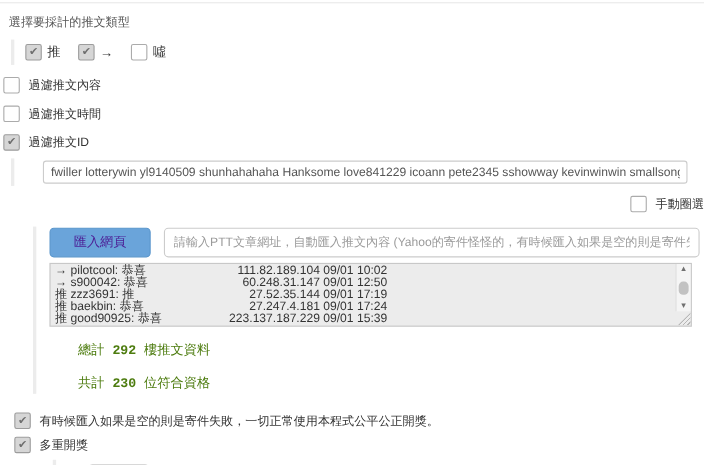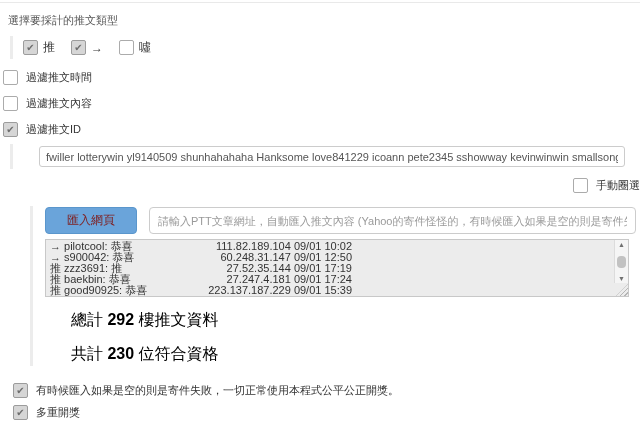--- a/index.html
+++ b/index.html
@@ -16,41 +16,41 @@
   .cb .tick{display:none;}
   .cb.checked{background:#d6d6d6;border-color:#9c9c9c;}
   .cb.checked .tick{display:block;}
   .filter-row{margin:11px 0 0 3px;display:flex;align-items:center;gap:8px;font-size:11px;cursor:pointer;}
   .id-group{margin:7px 0 0 10px;padding:2px 0 2px 26px;}
   .id-input{width:572px;height:19px;border:1px solid #ccc;border-radius:3px;padding:0 6px;
             font-size:11px;color:#555;font-family:inherit;}
   .manual-row{margin:9px 0 0 14px;display:flex;align-items:center;gap:8px;font-size:11px;cursor:pointer;justify-content:flex-end;}
   .import-group{margin:13px 0 0 30px;padding:1px 0 1px 12px;}
   .import-row{display:flex;align-items:center;}
-  .btn{background:#6aa4da;border:1px solid #5a96cc;color:#7f1d1d;border-radius:4px;
+  .btn{background:#6aa4da;border:1px solid #5a96cc;color:#4c1d95;border-radius:4px;
        font-size:12px;font-family:inherit;cursor:pointer;}
   .btn-import{width:92px;height:27px;}
   .url-input{flex:1;height:25px;margin-left:12px;margin-right:4px;border:1px solid #ccc;border-radius:4px;
              padding:0 8px;font-size:11px;color:#333;font-family:inherit;min-width:0;}
   .url-input::placeholder{color:#9a9a9a;}
   .ta-box{position:relative;margin-top:5px;width:582px;height:56px;border:1px solid #c8c8c8;
           background:#ececec;overflow:hidden;}
   .ta-lines{padding:1px 0 0 4px;}
   .ta-line{display:flex;font-size:11px;line-height:11px;color:#333;white-space:pre;}
   .ta-left{flex:0 0 112px;}
   .ta-right{flex:0 0 190px;text-align:right;}
   .ta-scroll{position:absolute;top:0;right:0;bottom:13px;width:13px;background:#f5f5f5;
              border-left:1px solid #dcdcdc;display:flex;flex-direction:column;
              align-items:center;justify-content:space-between;padding:1px 0;}
   .sarrow{font-size:7px;color:#707070;line-height:7px;cursor:pointer;}
   .sthumb{width:9px;height:12px;background:#c2c2c2;border-radius:4px;cursor:pointer;}
   .grip{position:absolute;right:0;bottom:0;width:12px;height:12px;cursor:nwse-resize;
         background:repeating-linear-gradient(135deg,transparent 0 2px,#b5b5b5 2px 3px);
         clip-path:polygon(100% 0,100% 100%,0 100%);}
-  .total-row{margin:13px 0 0 26px;font-size:16px;color:#000000;}
+  .total-row{margin:13px 0 0 26px;font-size:12px;color:#4d7c0f;font-family:Liberation Mono, monospace;}
   .total-row b{font-weight:bold;}
   .pledge-row{margin:17px 0 0 13px;display:flex;align-items:center;gap:8px;font-size:11px;cursor:pointer;}
   .multi-row{margin:7px 0 0 13px;display:flex;align-items:center;gap:8px;font-size:11px;cursor:pointer;}
   .multi-group{margin:6px 0 0 48px;padding:4px 0 4px 30px;}
   .select-row{display:flex;align-items:center;}
   .select{width:42px;height:20px;border:1px solid #ccc;border-radius:3px;background:#fff;
           display:inline-flex;align-items:center;justify-content:space-between;
           padding:0 5px;font-size:10px;color:#333;cursor:pointer;}
 </style>
 </head>
@@ -75,26 +75,26 @@
       <span>→</span>
     </span>
     <span class="type-item">
       <span class="cb"></span>
       <span>噓</span>
     </span>
   </div>
 
   <div class="filter-row">
     <span class="cb"></span>
-    <span>過濾推文時間</span>
+    <span>過濾推文內容</span>
   </div>
 
   <div class="filter-row">
     <span class="cb"></span>
-    <span>過濾推文內容</span>
+    <span>過濾推文時間</span>
   </div>
 
   <div class="filter-row">
     <span class="cb checked">
         <span class="tick">✔</span>
       </span>
     <span>過濾推文ID</span>
   </div>
 
   <div class="group id-group">

